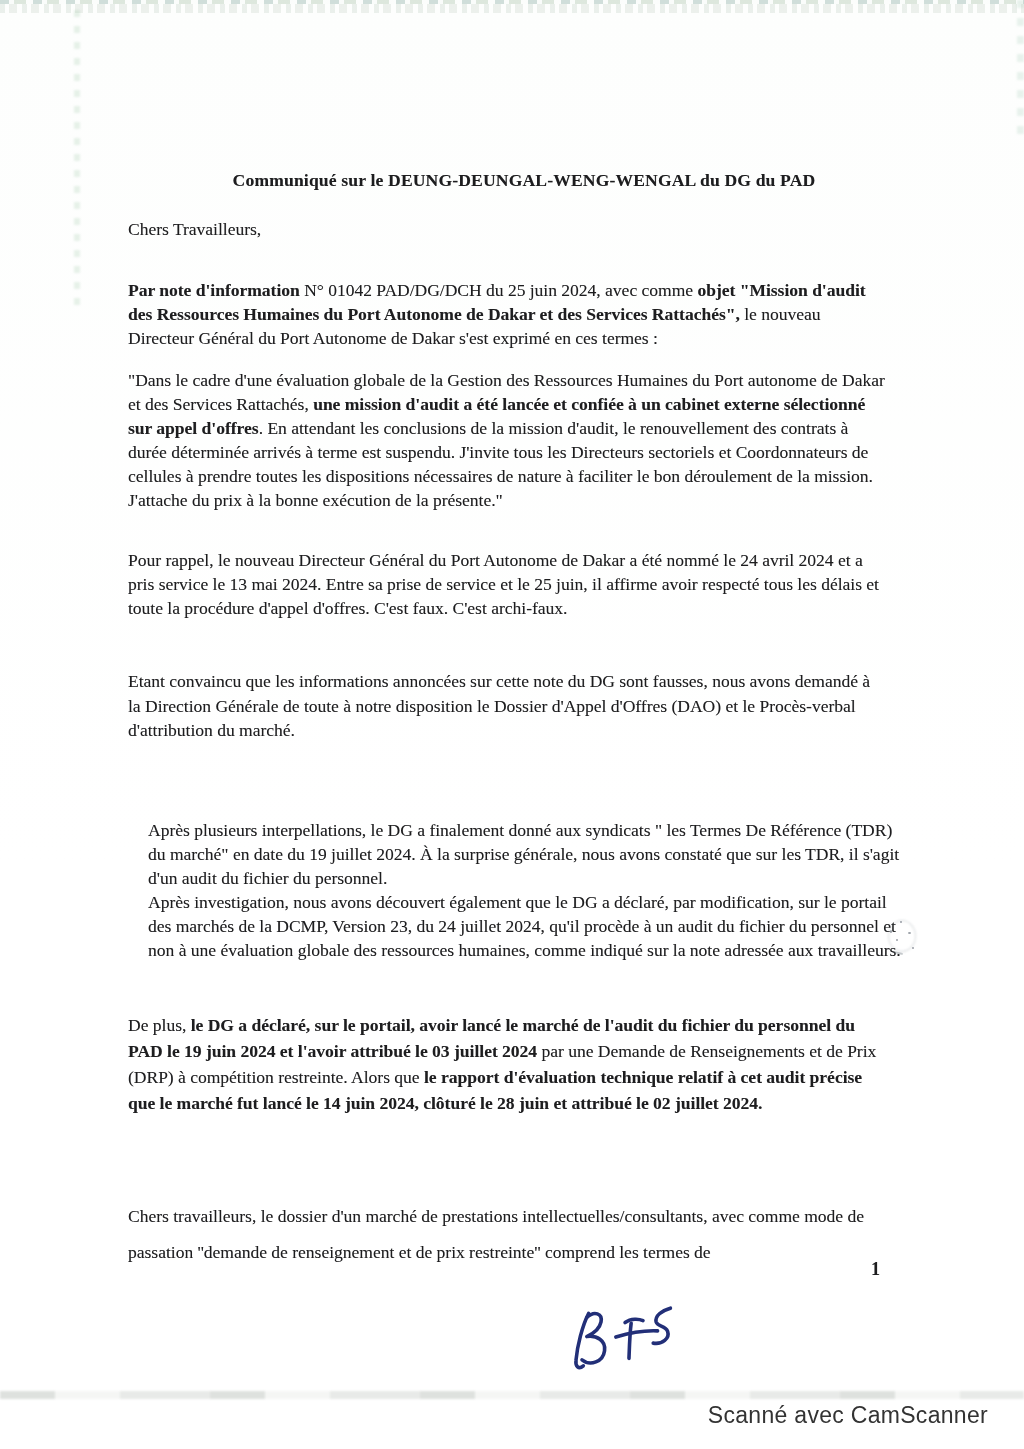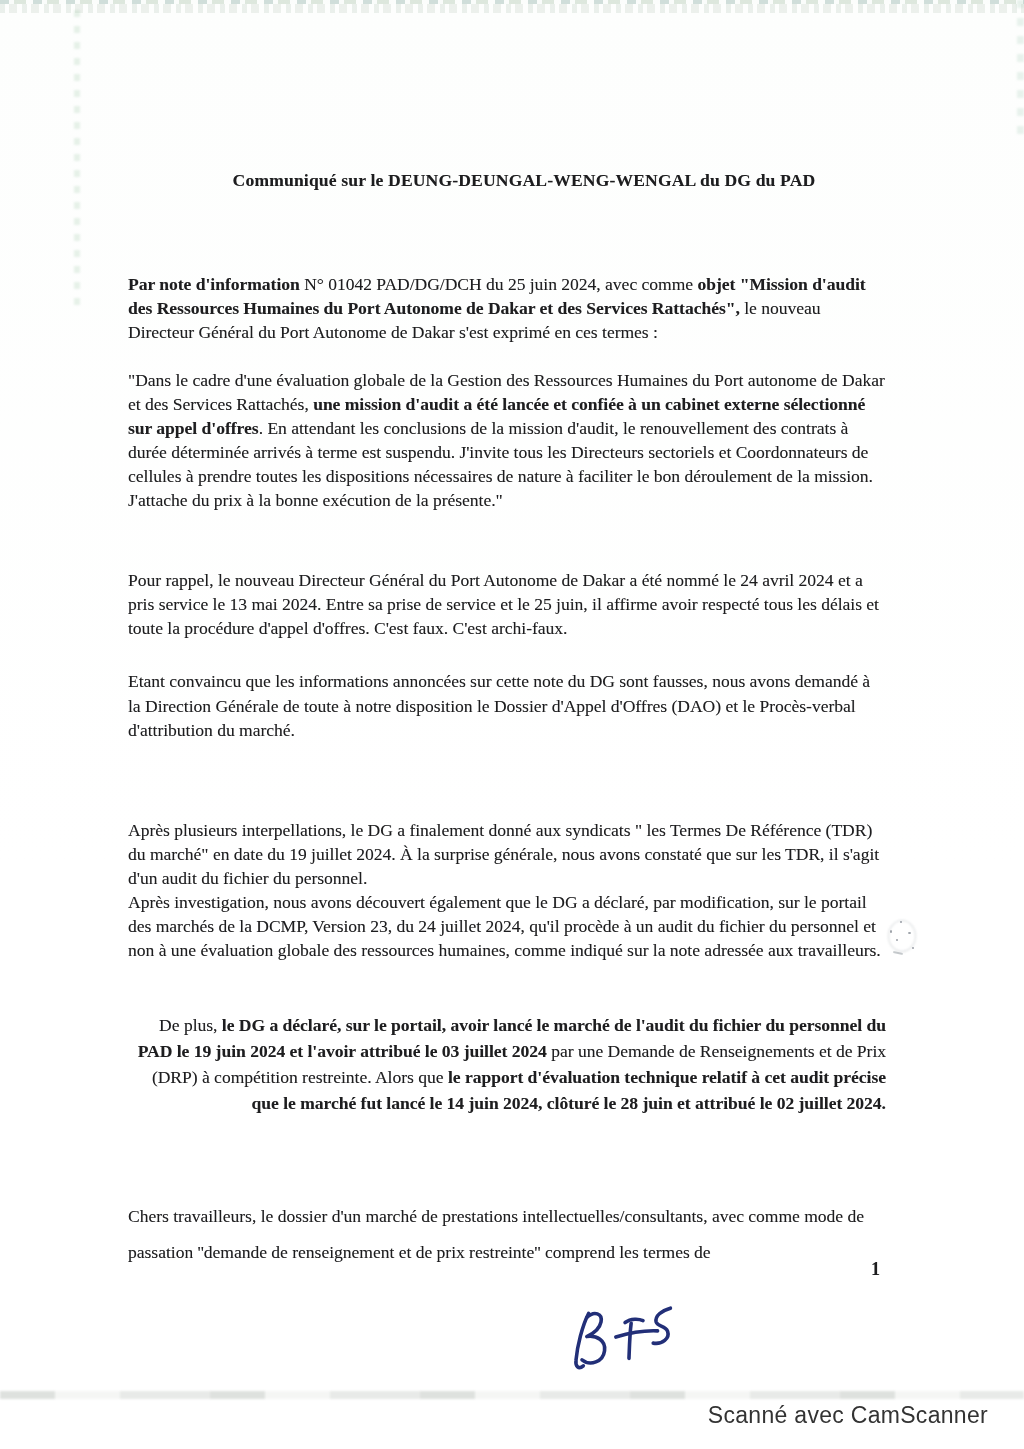--- a/index.html
+++ b/index.html
@@ -59,26 +59,26 @@
     font-weight:bold; font-size:17.5px; letter-spacing:.2px;
     text-shadow:.2px 0 0 rgba(20,20,20,.4);
   }
   .para{
     position:absolute; left:128px; width:758px;
     font-size:17.5px; line-height:24px;
     text-shadow:.2px 0 0 rgba(25,25,25,.35);
   }
   .b{ font-weight:bold; }
   .salutation{ top:217px; }
-  .p-note{ top:272px; }
+  .p-note{ top:278px; }
   .p-quote{ top:368px; }
-  .p-rappel{ top:568px; }
+  .p-rappel{ top:548px; }
   .p-chomage{ top:669px; line-height:24.5px; }
-  .p-tdr{ top:818px; }
-  .p-deplus{ top:1012px; line-height:26px;text-align:right; }
+  .p-tdr{ top:818px;margin-left:20px; }
+  .p-deplus{ top:1012px; line-height:26px; }
   .p-final{ top:1198px; line-height:36px; }
   .page-number{
     position:absolute; left:871px; top:1259px;
     font-size:18px; font-weight:bold;
     text-shadow:.2px 0 0 rgba(25,25,25,.35);
   }
   .signature{
     position:absolute; left:552px; top:1302px; width:130px; height:76px;
     transform:rotate(-3deg);
   }
@@ -96,20 +96,21 @@
 <body>
 
 <div class="page">
 
   <div class="scan-noise-top"></div>
   <div class="scan-noise-left"></div>
   <div class="scan-noise-right"></div>
 
   <h1 class="title">Communiqué sur le DEUNG-DEUNGAL-WENG-WENGAL du DG du PAD</h1>
 
+  <p class="para salutation">Chers Travailleurs,</p>
 
   <p class="para p-note"><span class="b">Par note d'information </span><span>N° 01042 PAD/DG/DCH du 25 juin 2024, avec comme </span><span class="b">objet "Mission d'audit des Ressources Humaines du Port Autonome de Dakar et des Services Rattachés", </span><span>le nouveau Directeur Général du Port Autonome de Dakar s'est exprimé en ces termes :</span></p>
 
   <p class="para p-quote"><span>"Dans le cadre d'une évaluation globale de la Gestion des Ressources Humaines du Port autonome de Dakar et des Services Rattachés, </span><span class="b">une mission d'audit a été lancée et confiée à un cabinet externe sélectionné sur appel d'offres</span><span>. En attendant les conclusions de la mission d'audit, le renouvellement des contrats à durée déterminée arrivés à terme est suspendu. J'invite tous les Directeurs sectoriels et Coordonnateurs de cellules à prendre toutes les dispositions nécessaires de nature à faciliter le bon déroulement de la mission. J'attache du prix à la bonne exécution de la présente."</span></p>
 
   <p class="para p-rappel">Pour rappel, le nouveau Directeur Général du Port Autonome de Dakar a été nommé le 24 avril 2024 et a pris service le 13 mai 2024. Entre sa prise de service et le 25 juin, il affirme avoir respecté tous les délais et toute la procédure d'appel d'offres. C'est faux. C'est archi-faux.</p>
 
   <div class="para p-chomage">
     <div>Etant convaincu que les informations annoncées sur cette note du DG sont fausses, nous avons demandé à la Direction Générale de toute à notre disposition le Dossier d'Appel d'Offres (DAO) et le Procès-verbal d'attribution du marché.</div>
   </div>

